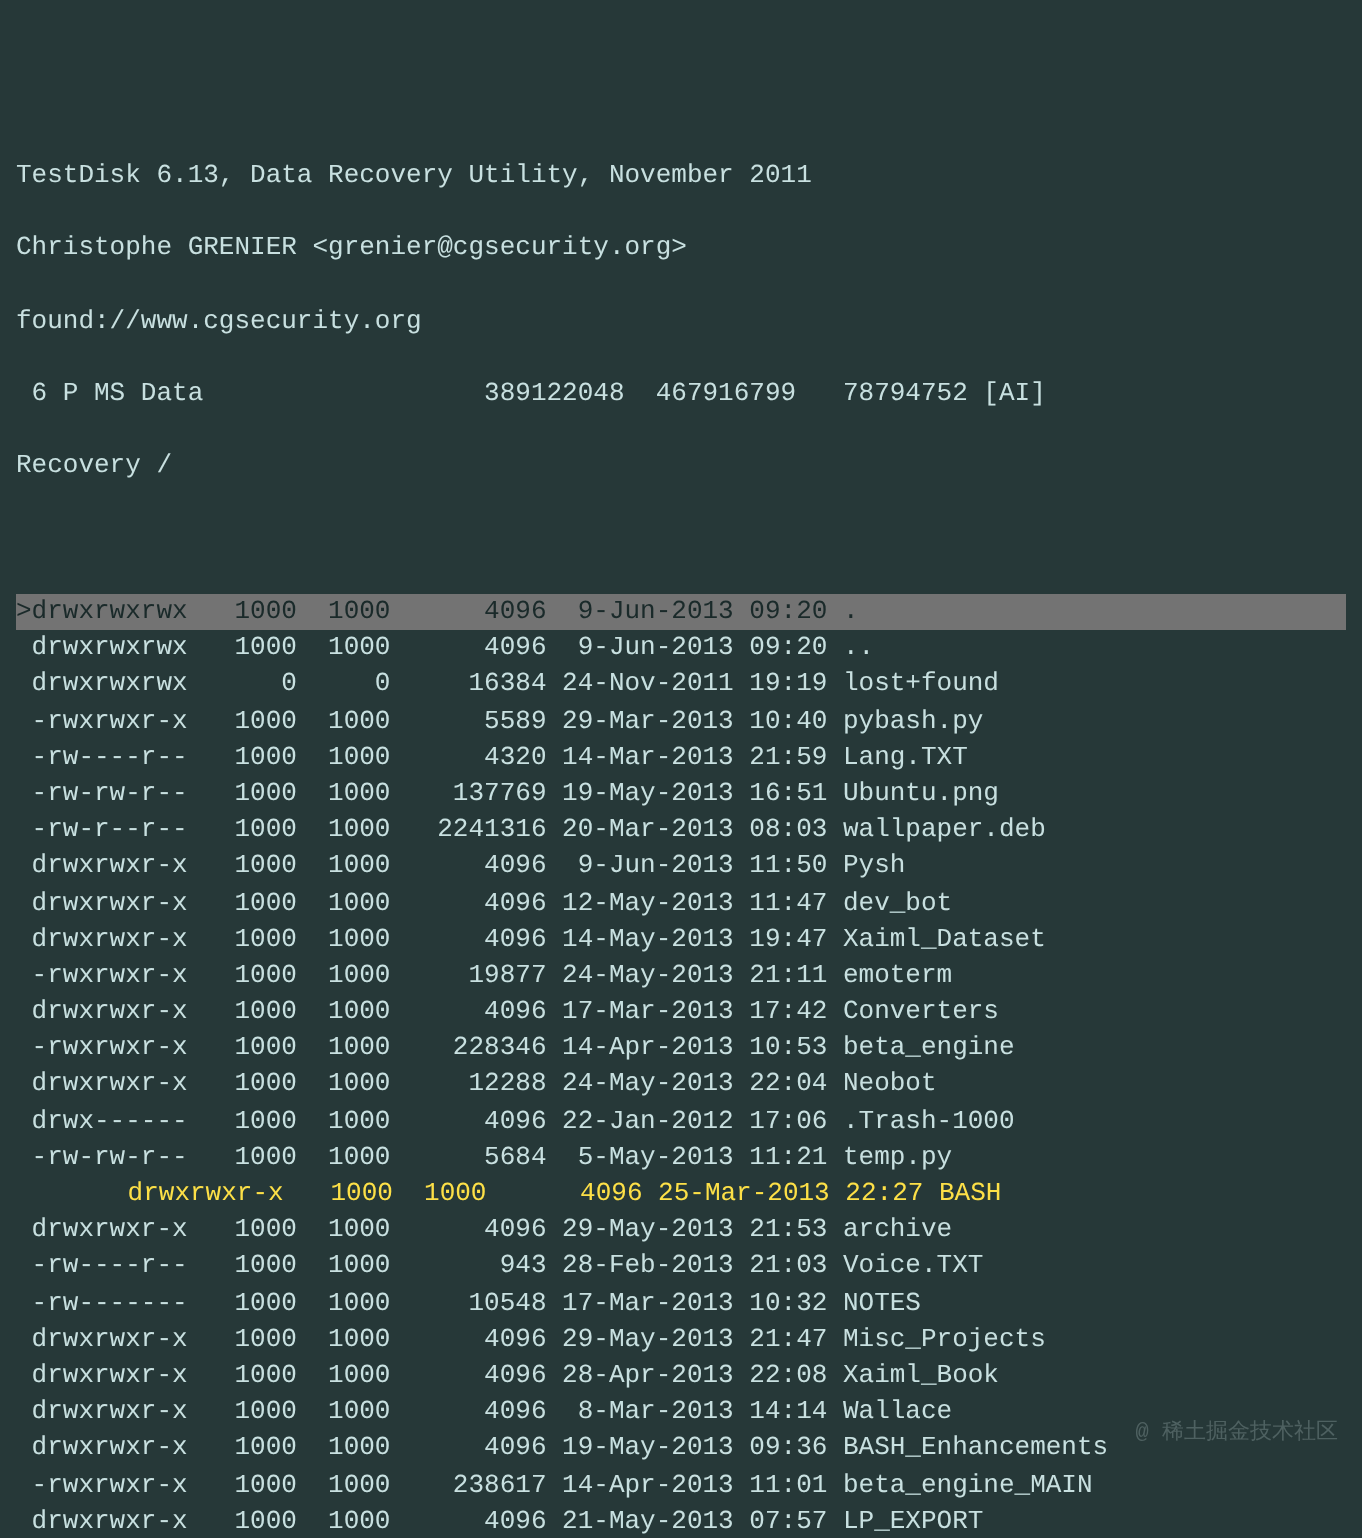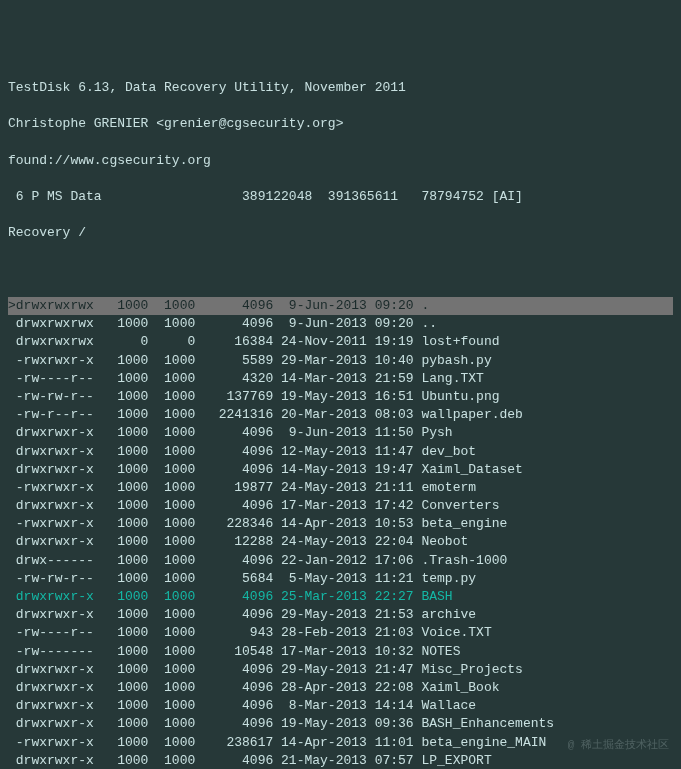--- a/index.html
+++ b/index.html
@@ -24,39 +24,40 @@
       color: #c8e0e0;
     }
     .row {
       display: block;
     }
     .selected {
       background: #737373;
       color: #1a2a2a;
     }
     .deleted {
-      color: #14b8a6;
+      color: #fde047;
+      margin-left: 48px;
     }
     .watermark {
       position: absolute;
       right: 12px;
-      bottom: 16px;
+      bottom: 44px;
       color: rgba(200,220,220,0.25);
       font-size: 11px;
     }
   </style>
 </head>
 <body>
 
 
 
 <div class="header-line">TestDisk 6.13, Data Recovery Utility, November 2011</div>
 <div class="header-line">Christophe GRENIER &lt;grenier@cgsecurity.org&gt;</div>
 <div class="header-line">found://www.cgsecurity.org</div>
-<div class="header-line"> 6 P MS Data                  389122048  391365611   78794752 [AI]</div>
+<div class="header-line"> 6 P MS Data                  389122048  467916799   78794752 [AI]</div>
 <div class="header-line">Recovery /</div>
 <div class="row"> </div>
 <div id="file-list"><div class="row selected">&gt;drwxrwxrwx   1000  1000      4096  9-Jun-2013 09:20 .</div><div class="row"> drwxrwxrwx   1000  1000      4096  9-Jun-2013 09:20 ..</div><div class="row"> drwxrwxrwx      0     0     16384 24-Nov-2011 19:19 lost+found</div><div class="row"> -rwxrwxr-x   1000  1000      5589 29-Mar-2013 10:40 pybash.py</div><div class="row"> -rw----r--   1000  1000      4320 14-Mar-2013 21:59 Lang.TXT</div><div class="row"> -rw-rw-r--   1000  1000    137769 19-May-2013 16:51 Ubuntu.png</div><div class="row"> -rw-r--r--   1000  1000   2241316 20-Mar-2013 08:03 wallpaper.deb</div><div class="row"> drwxrwxr-x   1000  1000      4096  9-Jun-2013 11:50 Pysh</div><div class="row"> drwxrwxr-x   1000  1000      4096 12-May-2013 11:47 dev_bot</div><div class="row"> drwxrwxr-x   1000  1000      4096 14-May-2013 19:47 Xaiml_Dataset</div><div class="row"> -rwxrwxr-x   1000  1000     19877 24-May-2013 21:11 emoterm</div><div class="row"> drwxrwxr-x   1000  1000      4096 17-Mar-2013 17:42 Converters</div><div class="row"> -rwxrwxr-x   1000  1000    228346 14-Apr-2013 10:53 beta_engine</div><div class="row"> drwxrwxr-x   1000  1000     12288 24-May-2013 22:04 Neobot</div><div class="row"> drwx------   1000  1000      4096 22-Jan-2012 17:06 .Trash-1000</div><div class="row"> -rw-rw-r--   1000  1000      5684  5-May-2013 11:21 temp.py</div><div class="row deleted"> drwxrwxr-x   1000  1000      4096 25-Mar-2013 22:27 BASH</div><div class="row"> drwxrwxr-x   1000  1000      4096 29-May-2013 21:53 archive</div><div class="row"> -rw----r--   1000  1000       943 28-Feb-2013 21:03 Voice.TXT</div><div class="row"> -rw-------   1000  1000     10548 17-Mar-2013 10:32 NOTES</div><div class="row"> drwxrwxr-x   1000  1000      4096 29-May-2013 21:47 Misc_Projects</div><div class="row"> drwxrwxr-x   1000  1000      4096 28-Apr-2013 22:08 Xaiml_Book</div><div class="row"> drwxrwxr-x   1000  1000      4096  8-Mar-2013 14:14 Wallace</div><div class="row"> drwxrwxr-x   1000  1000      4096 19-May-2013 09:36 BASH_Enhancements</div><div class="row"> -rwxrwxr-x   1000  1000    238617 14-Apr-2013 11:01 beta_engine_MAIN</div><div class="row"> drwxrwxr-x   1000  1000      4096 21-May-2013 07:57 LP_EXPORT</div></div>
 
 
 
 
 <div class="watermark">@ 稀土掘金技术社区</div>
 
 

